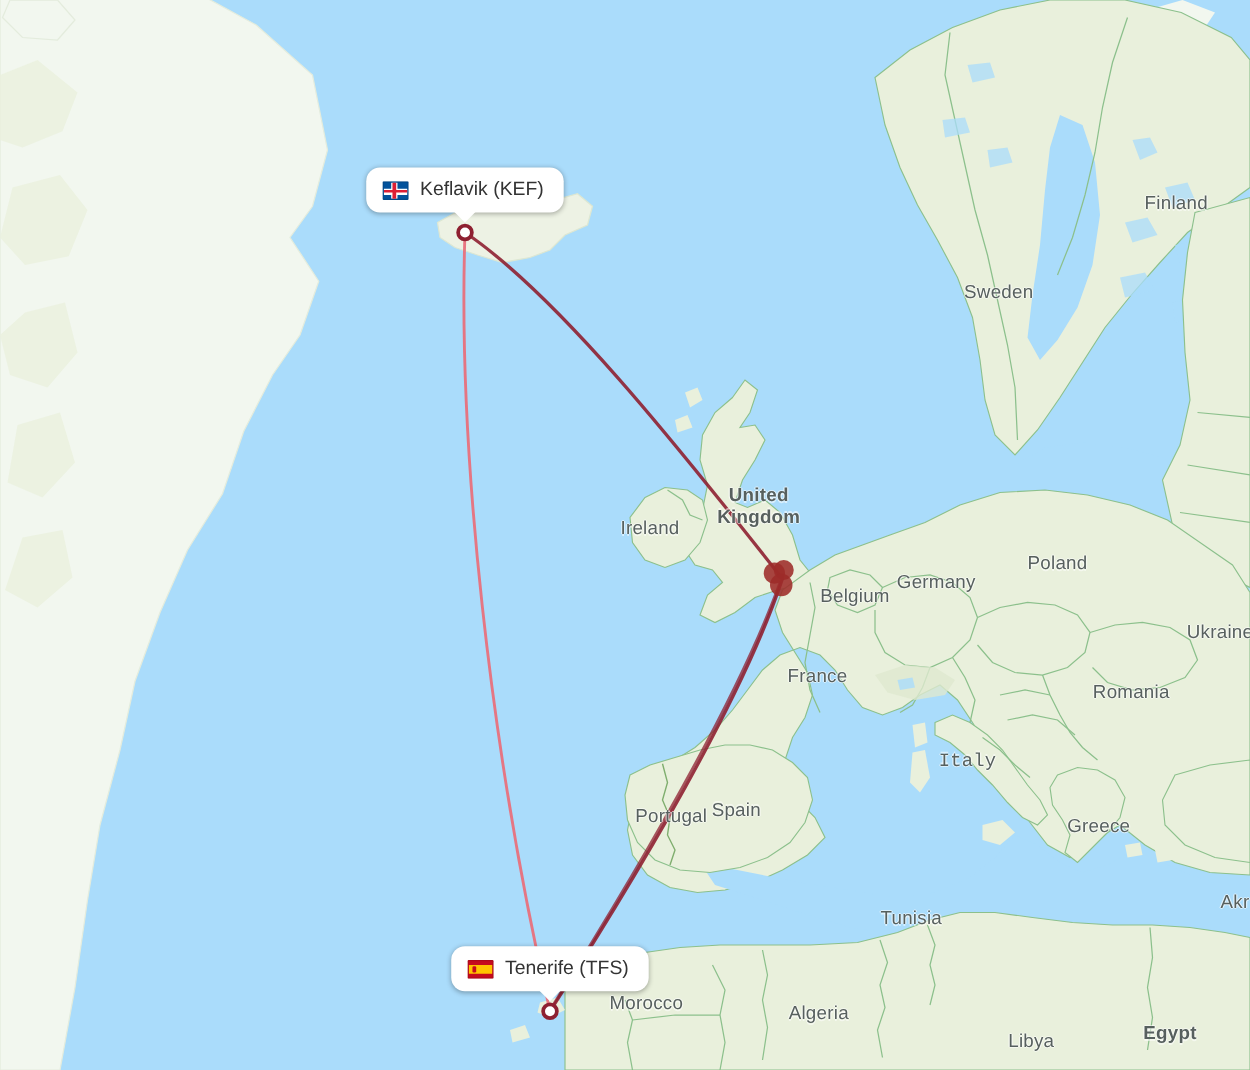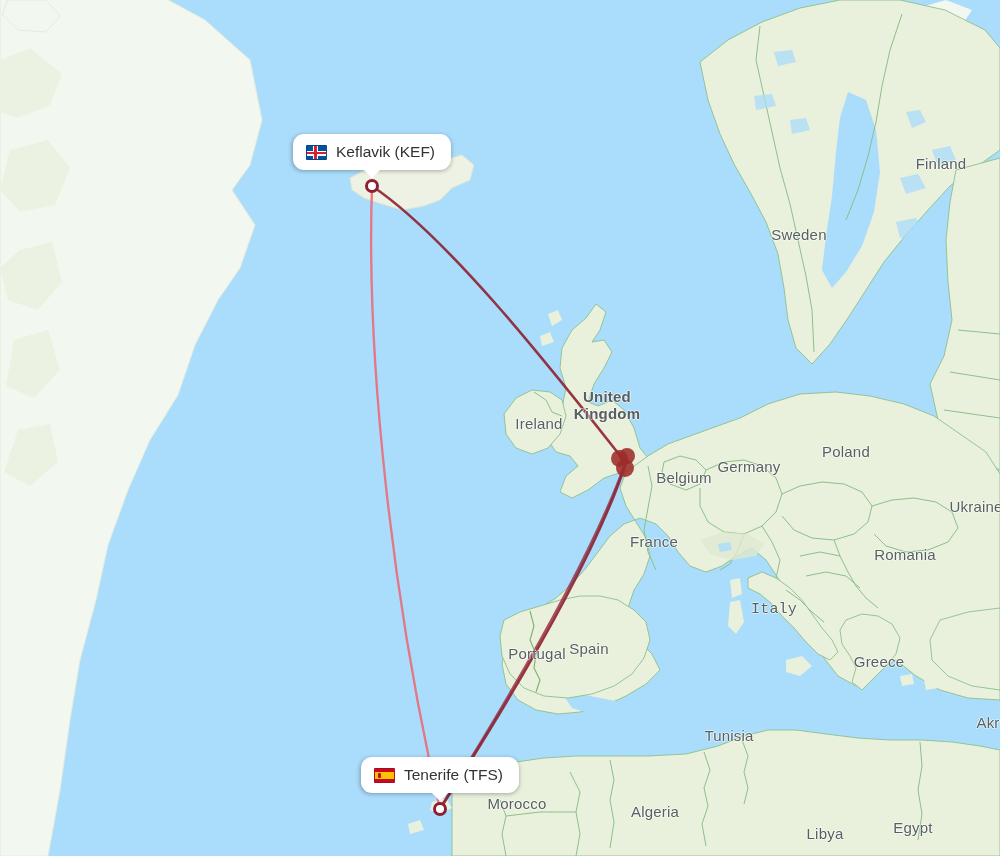--- a/index.html
+++ b/index.html
@@ -317,38 +317,38 @@
 
         <path d="M 626,463 C 594,560 510,700 442,806" stroke="#8e2031" stroke-width="2.5" opacity="0.9"></path>
 
         <path d="M 624,466 C 588,566 504,706 440,808" stroke="#8e2031" stroke-width="2.2" opacity="0.75"></path>
       </g>
     </g>
   </svg>
 
   <div class="country-label" style="left:941px; top:163px;">Finland</div>
   <div class="country-label" style="left:799px; top:234px;">Sweden</div>
-  <div class="country-label" style="left:539px; top:423px;text-align:right;">Ireland</div>
+  <div class="country-label" style="left:520px; top:423px;text-align:right;">Ireland</div>
   <div class="country-label two-line" style="left:607px; top:405px;font-weight:bold;">United Kingdom</div>
   <div class="country-label" style="left:684px; top:477px;">Belgium</div>
   <div class="country-label" style="left:749px; top:466px;">Germany</div>
   <div class="country-label" style="left:846px; top:451px;">Poland</div>
   <div class="country-label" style="left:976px; top:506px;">Ukraine</div>
   <div class="country-label" style="left:654px; top:541px;">France</div>
   <div class="country-label" style="left:905px; top:554px;">Romania</div>
   <div class="country-label" style="left:774px; top:609px;font-family:Liberation Mono, monospace;">Italy</div>
   <div class="country-label" style="left:537px; top:653px;">Portugal</div>
   <div class="country-label" style="left:589px; top:648px;">Spain</div>
   <div class="country-label" style="left:879px; top:661px;">Greece</div>
   <div class="country-label" style="left:988px; top:722px;">Akr</div>
   <div class="country-label" style="left:729px; top:735px;">Tunisia</div>
   <div class="country-label" style="left:517px; top:803px;">Morocco</div>
   <div class="country-label" style="left:636px; top:811px;padding-left:38px;">Algeria</div>
   <div class="country-label" style="left:825px; top:833px;">Libya</div>
-  <div class="country-label" style="left:913px; top:827px;">Egypt</div>
+  <div class="country-label" style="left:936px; top:827px;font-weight:bold;">Egypt</div>
 
   <div class="hub-marker" style="left:626px; top:463px;">
     <span style="left:0px;  top:2px;  width:17px; height:17px;"></span>
     <span style="left:8px;  top:0px;  width:16px; height:16px;"></span>
     <span style="left:5px;  top:11px; width:18px; height:18px;"></span>
   </div>
 
   <div class="airport-marker" style="left:372px; top:186px;"></div>
   <div class="airport-marker" style="left:440px; top:809px;"></div>
 

